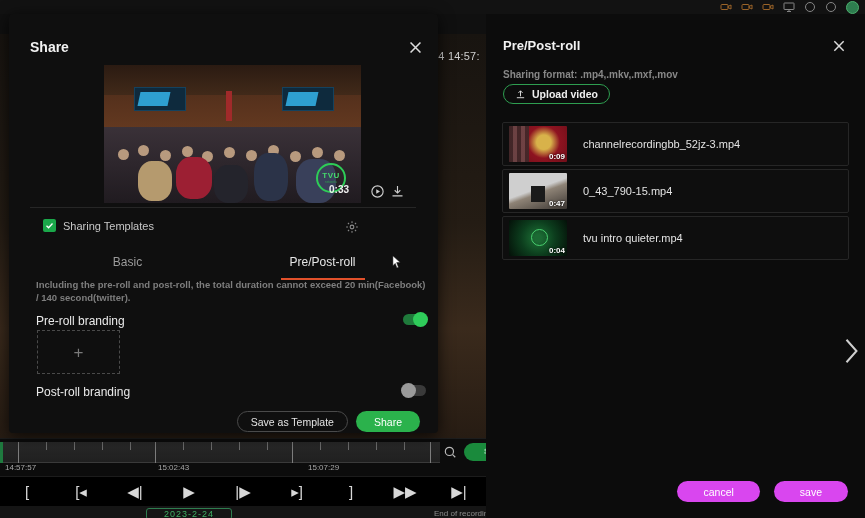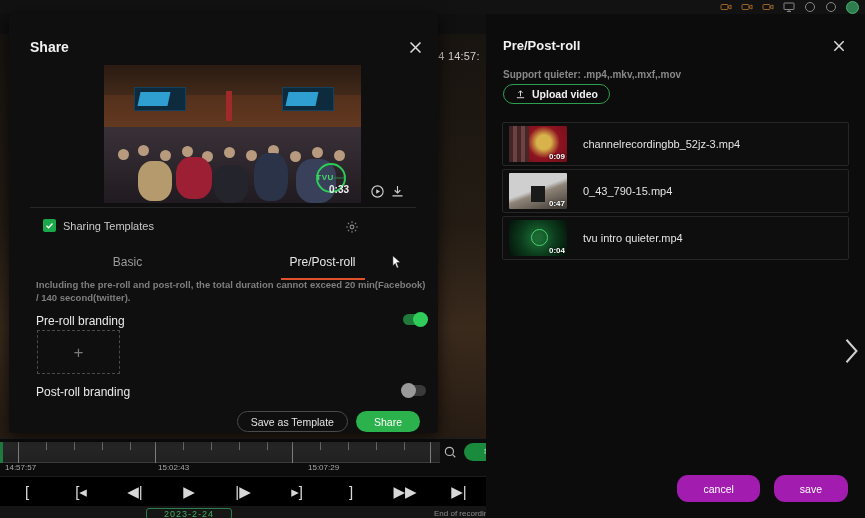--- a/index.html
+++ b/index.html
@@ -103,21 +103,21 @@
   .pv-red { left:72px; top:92px; width:36px; height:42px; background:#9c1f33; }
   .pv-navy { left:150px; top:88px; width:34px; height:48px; background:#2b3348; }
   .pv-navy2 { left:192px; top:94px; width:40px; height:44px; background:#39405a; }
   .pv-blonde { left:34px; top:96px; width:34px; height:40px; background:#b59a6e; }
   .pv-dark1 { left:110px; top:100px; width:34px; height:38px; background:#24242c; }
   .pv-heads { position:absolute; left:0; top:78px; width:257px; height:22px; }
   .pv-head { position:absolute; width:11px; height:11px; border-radius:50%; background:#b89a7e; }
   .tvu-badge {
     position: absolute; left: 212px; top: 98px; width: 30px; height: 30px; border-radius: 50%;
     border: 2px solid #2ecc57; display: flex; align-items: center; justify-content: center;
-    flex-direction: row;
+    flex-direction: column;
     text-align: right;
   }
   .tvu-badge .tvu-t { font-size: 8px; color: #45d96c; font-weight: bold; letter-spacing: .5px; line-height: 1; }
   .tvu-badge .tvu-s { font-size: 3px; color: #2f9e4e; line-height: 1; margin-top: 1px; }
   .pv-dur {
     position: absolute; left: 320px; top: 170px; font-size: 10px; color: #efefef; font-weight: bold;
   }
   .pv-ctrl { position: absolute; top: 170px; width: 15px; height: 15px; color: #cfcfcf; }
   .pv-play { left: 361px; }
   .pv-dl { left: 381px; }
@@ -210,22 +210,22 @@
   .th2::before { content:""; position:absolute; left:22px; top:13px; width:14px; height:16px; background:#1a1a1a; }
   .th3 { background: radial-gradient(circle at 50% 50%, #1b6a33 0 10%, #0c3d1d 50%, #041008 100%); }
   .th3::after {
     content:""; position:absolute; left:22px; top:9px; width:15px; height:15px; border-radius:50%;
     border:1px solid #49d06f;
   }
   .hist-name { margin-left: 16px; font-size: 11px; color: #e2e2e2; }
   .chev-right { position: absolute; right: 6px; top: 322px; width: 15px; height: 30px; color: #cfcfcf; }
   .roll-actions { position: absolute; right: 17px; bottom: 16px; display: flex; gap: 14px; }
   .btn-round {
-    height: 27px; min-width: 52px; padding: 0 26px; border-radius: 11px; border: none;
-    background: #a21caf; color: #ffffff; font-size: 10.5px; display: flex; align-items: center; justify-content: center;
+    height: 21px; min-width: 52px; padding: 0 26px; border-radius: 11px; border: none;
+    background: #d946ef; color: #ffffff; font-size: 10.5px; display: flex; align-items: center; justify-content: center;
   }
 </style>
 </head>
 <body>
 
 <div id="root">
 
   <div class="bg-body">
     <div class="bg-video-area"></div>
   </div>
@@ -401,21 +401,21 @@
 
   <svg class="cursor" viewBox="0 0 12 17" fill="#ffffff" stroke="#111" stroke-width=".6">
       <path d="M1 1l9 8.2H5.6L7.8 15l-1.9.8-2.1-5.6L1 13z"></path>
     </svg>
 
   <div class="roll-panel">
     <div class="roll-title">Pre/Post-roll</div>
     <svg class="roll-close" viewBox="0 0 24 24" fill="none" stroke="currentColor" stroke-width="2.2">
         <path d="M5 5l14 14M19 5L5 19"></path>
       </svg>
-    <div class="roll-support">Support quieter: .mp4,.mkv,.mxf,.mov</div>
+    <div class="roll-support">Sharing format: .mp4,.mkv,.mxf,.mov</div>
     <div class="upload-btn">
       <svg viewBox="0 0 24 24" fill="none" stroke="currentColor" stroke-width="2">
           <path d="M12 16V4M7.5 8.5L12 4l4.5 4.5M4 19h16"></path>
         </svg>
       <span>Upload video</span>
     </div>
     <div class="roll-history">History</div>
     <svg class="chev-right" viewBox="0 0 12 24" fill="none" stroke="currentColor" stroke-width="1.6">
         <path d="M2 3l8 9-8 9"></path>
       </svg>

